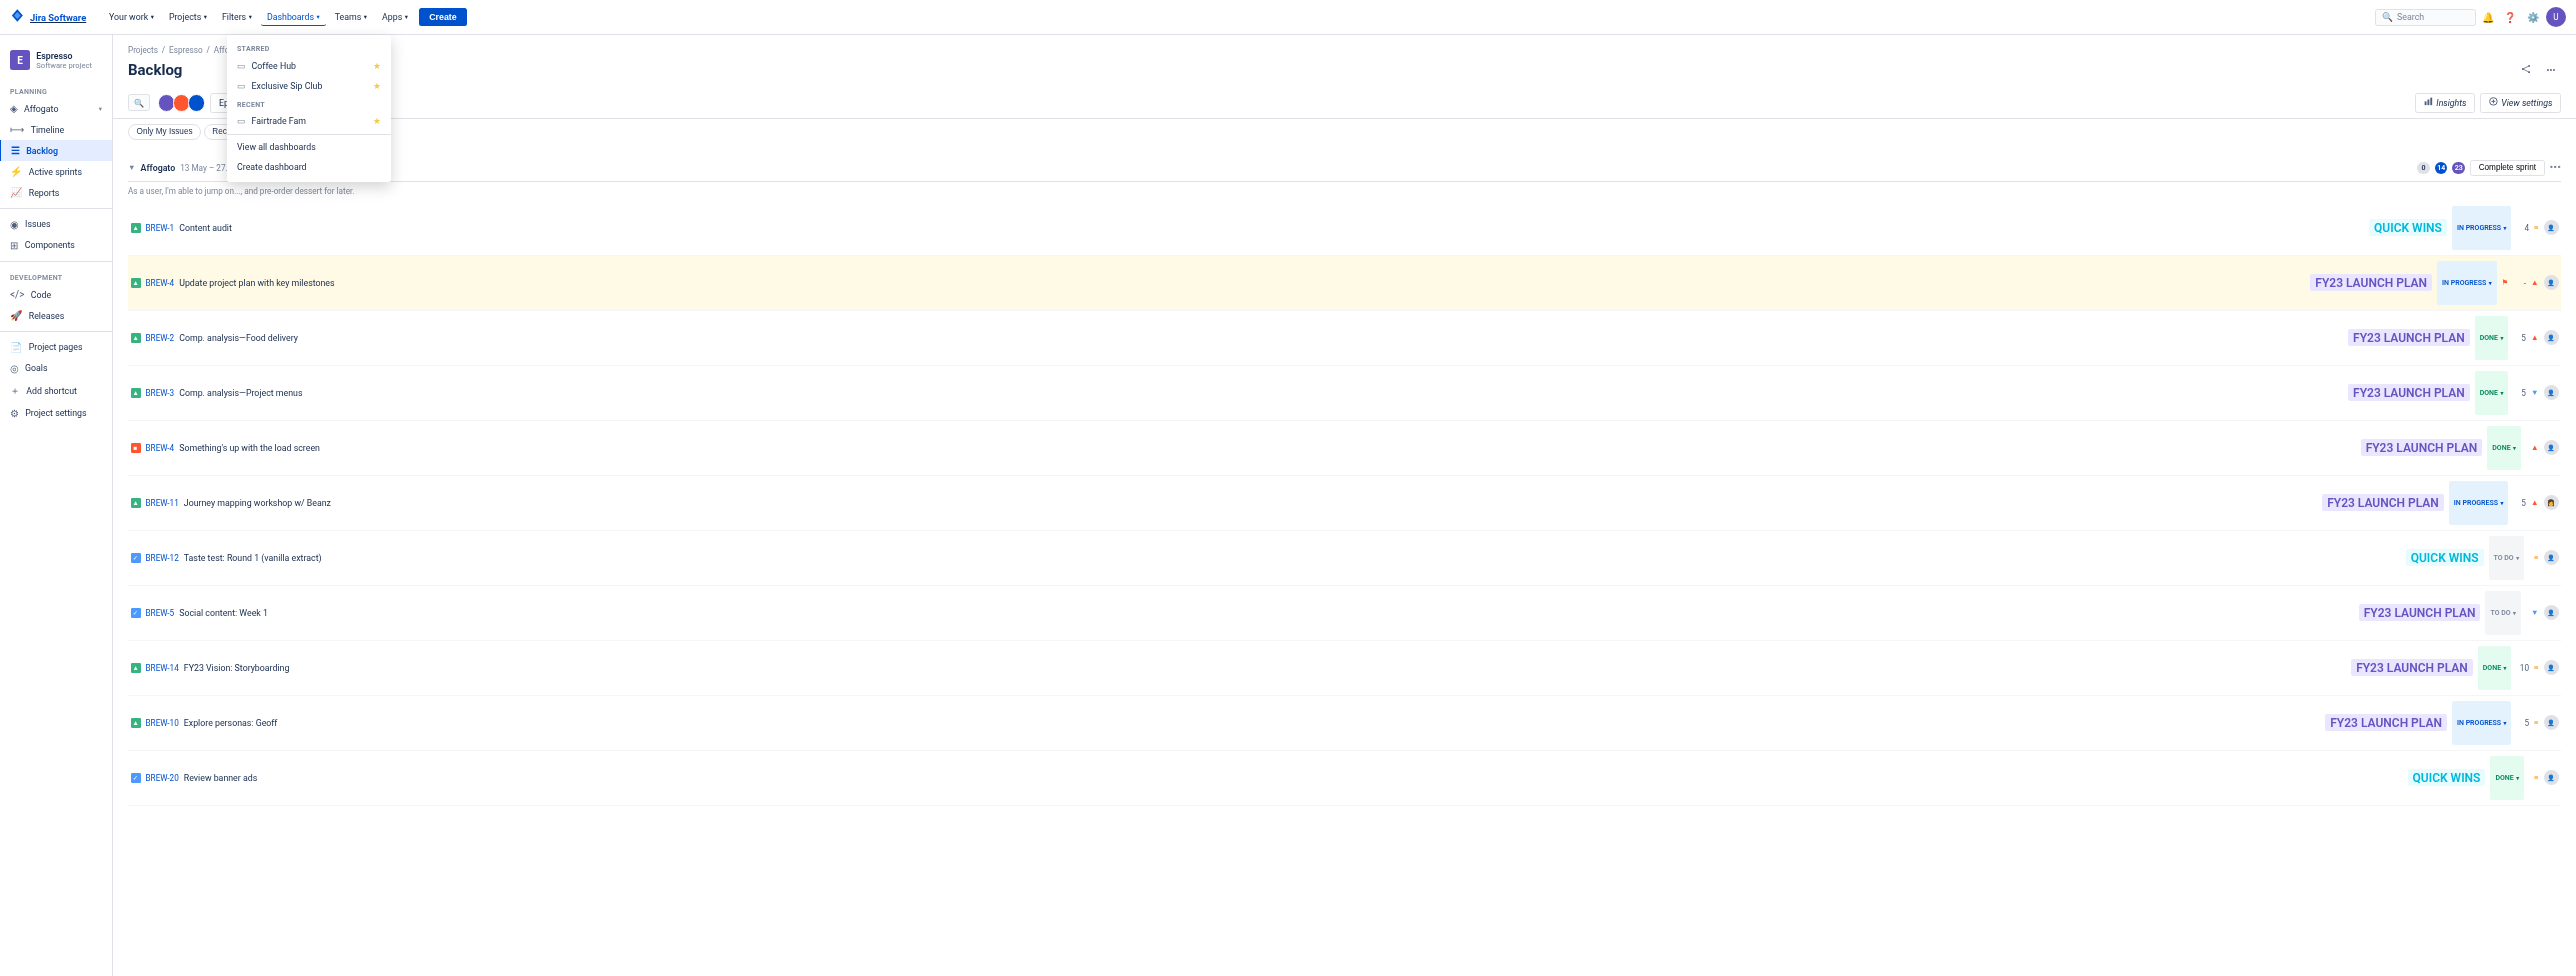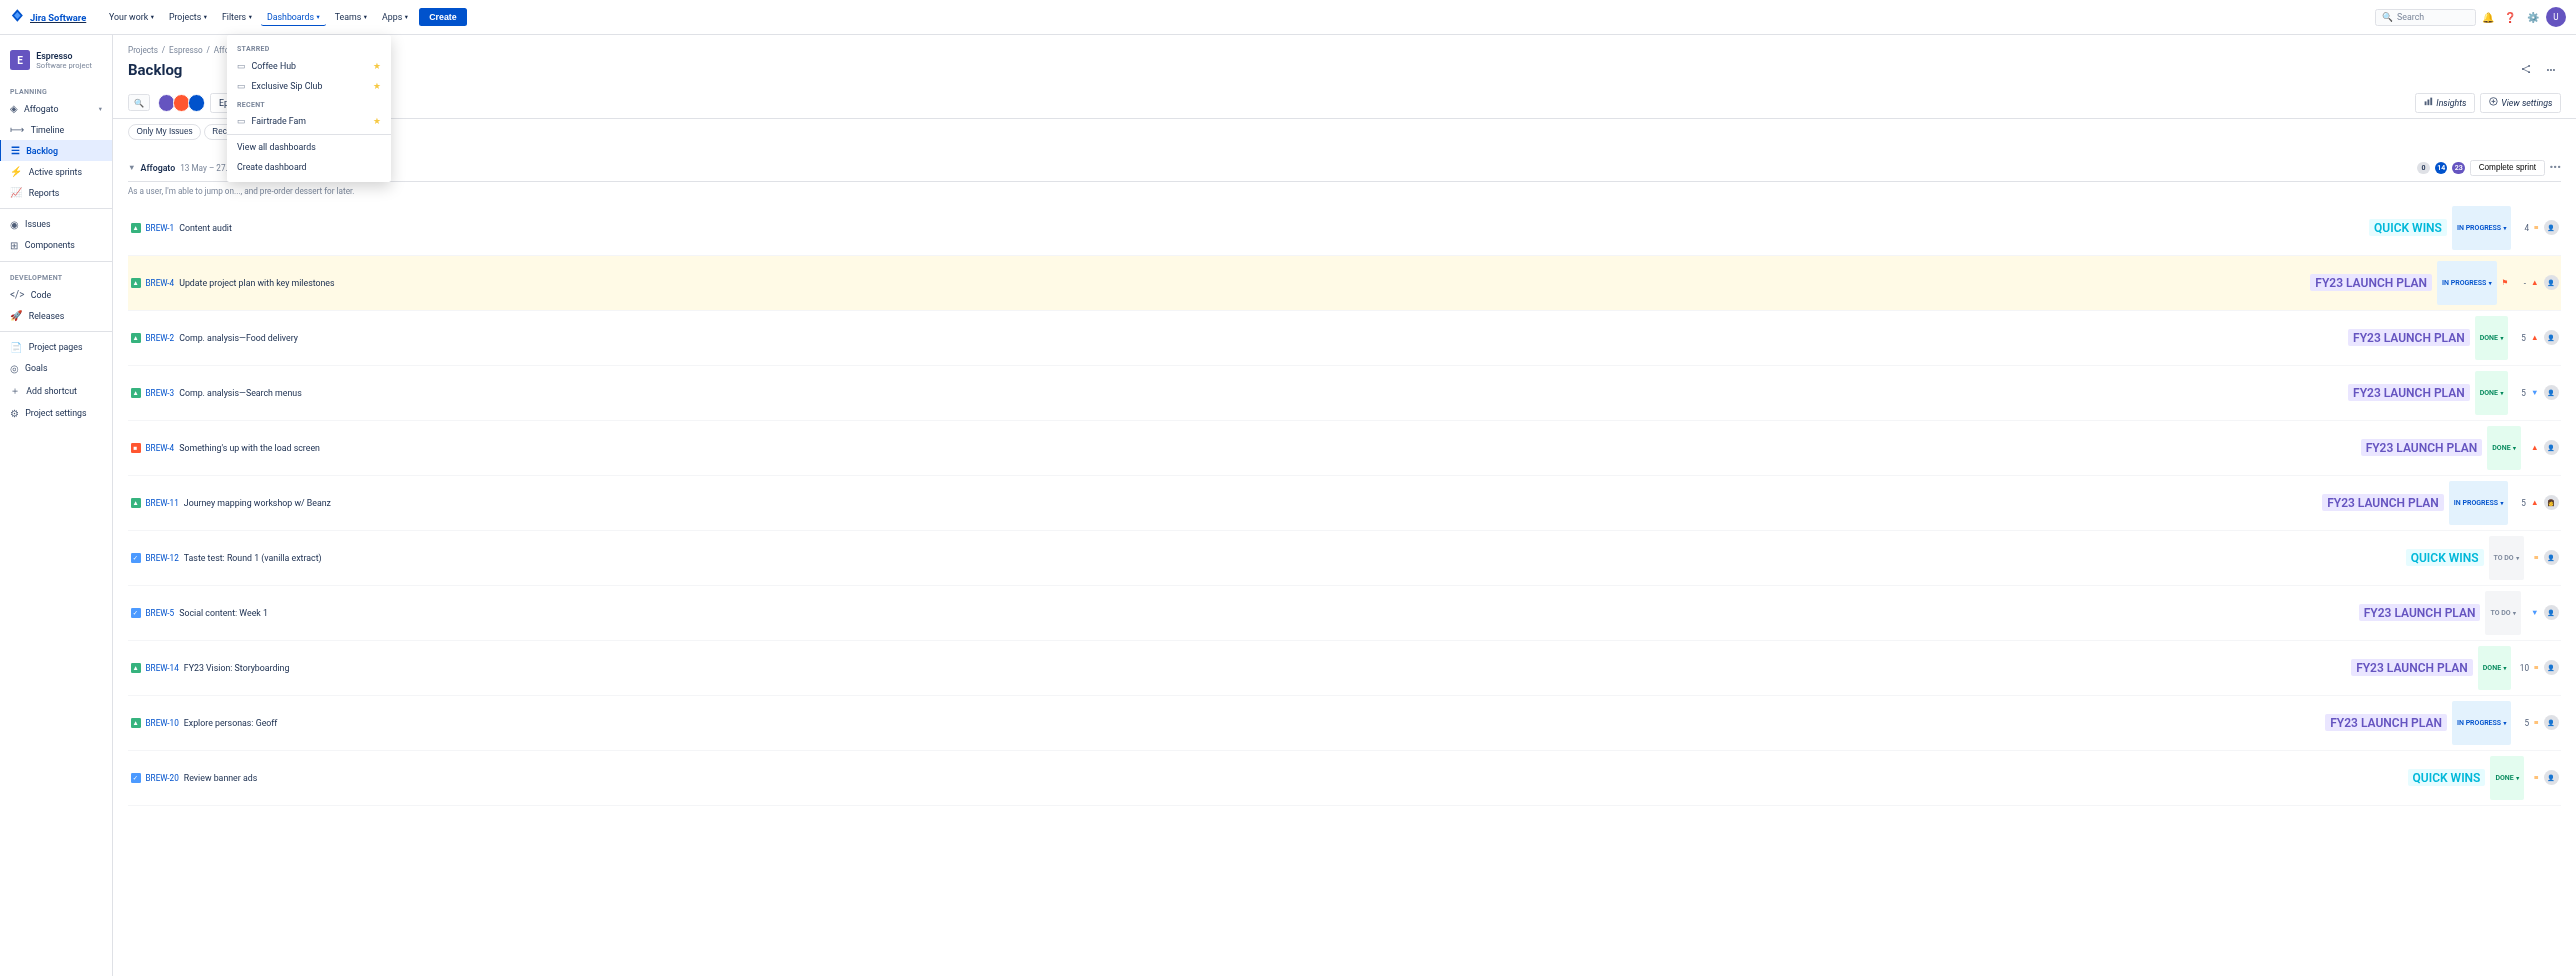--- a/index.html
+++ b/index.html
@@ -508,21 +508,21 @@
 
       <span class="story-points">5</span>
 
       <span class="issue-priority priority-high">▲</span>
       <div class="issue-assignee">👤</div>
     </div>
   </div>
             <div class="issue-row">
     <span class="issue-type-icon issue-type-story">▲</span>
     <span class="issue-key">BREW-3</span>
-    <span class="issue-title">Comp. analysis—Search menus</span>
+    <span class="issue-title">Comp. analysis—Project menus</span>
     <div class="issue-row-right">
       <span class="epic-badge epic-fy23">FY23 LAUNCH PLAN</span>
       <span class="status-badge status-done">
         DONE <span class="status-chevron">▾</span>
       </span>
 
       <span class="story-points">5</span>
 
       <span class="issue-priority priority-low">▼</span>
       <div class="issue-assignee">👤</div>

